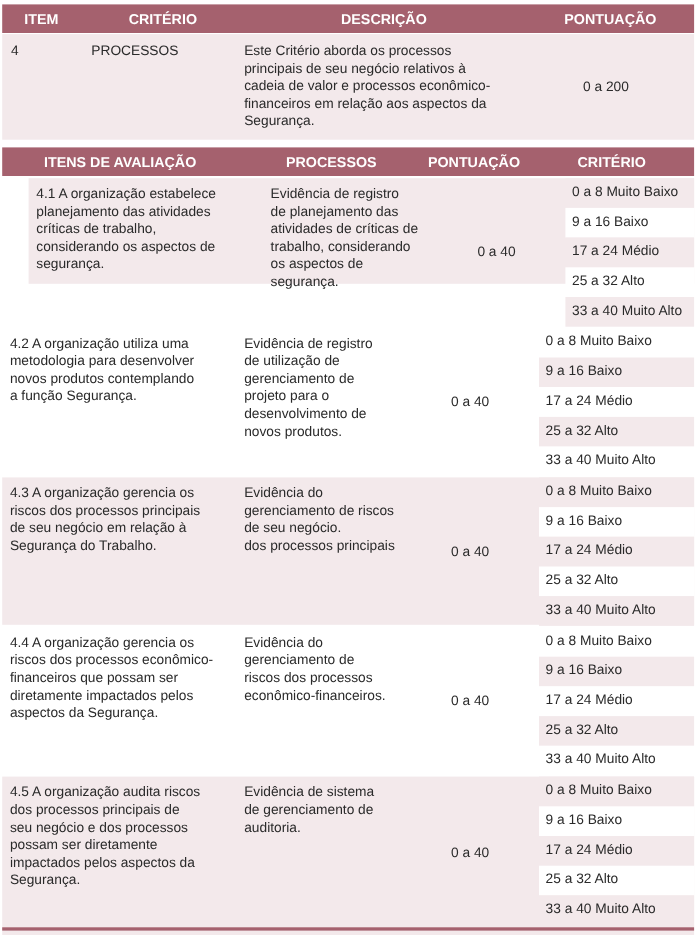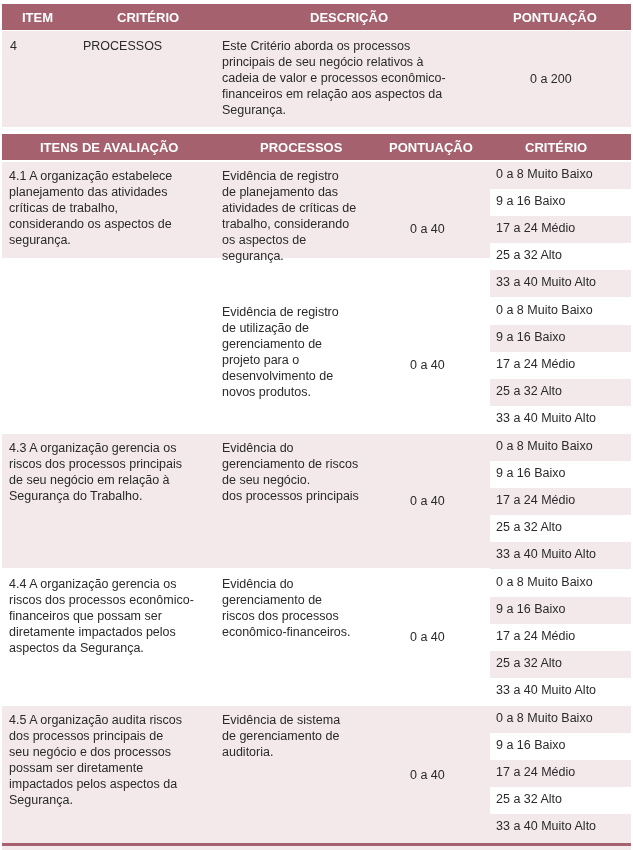--- a/index.html
+++ b/index.html
@@ -43,21 +43,21 @@
   <span style="left:528px; top:40px;">0 a 200</span>
 </div>
 
 <div class="hdr" style="top:134px;">
   <span style="left:38px;">ITENS DE AVALIAÇÃO</span>
   <span style="left:258px;">PROCESSOS</span>
   <span style="left:387px;">PONTUAÇÃO</span>
   <span style="left:523px;">CRITÉRIO</span>
 </div>
 
-<div class="row" style="top:162px; height:96px;">
+<div class="row" style="top:162px; height:96px;margin-left:24px;">
   <div class="cell" style="left:7px; top:6px;">
     <div>4.1 A organização estabelece</div>
     <div>planejamento das atividades</div>
     <div>críticas de trabalho,</div>
     <div>considerando os aspectos de</div>
     <div>segurança.</div>
   </div>
   <div class="cell" style="left:220px; top:6px;">
     <div>Evidência de registro</div>
     <div>de planejamento das</div>
@@ -70,20 +70,26 @@
   <div class="metrics">
     <div class="metric shade" style="top:0px;">0 a 8  Muito Baixo</div>
     <div class="metric white" style="top:27px;">9 a 16  Baixo</div>
     <div class="metric shade" style="top:54px;">17 a 24  Médio</div>
     <div class="metric white" style="top:81px;">25 a 32  Alto</div>
     <div class="metric shade" style="top:108px;">33 a 40  Muito Alto</div>
   </div>
 </div>
 
 <div class="row" style="top:298px; height:134px; background:#ffffff;">
+  <div class="cell" style="left:7px; top:6px;">
+    <div>4.2 A organização utiliza uma</div>
+    <div>metodologia para desenvolver</div>
+    <div>novos produtos contemplando</div>
+    <div>a função Segurança.</div>
+  </div>
   <div class="cell" style="left:220px; top:6px;">
     <div>Evidência de registro</div>
     <div>de utilização de</div>
     <div>gerenciamento de</div>
     <div>projeto para o</div>
     <div>desenvolvimento de</div>
     <div>novos produtos.</div>
   </div>
   <div class="cell" style="left:408px; top:59px;">0 a 40</div>
   <div class="metrics">

